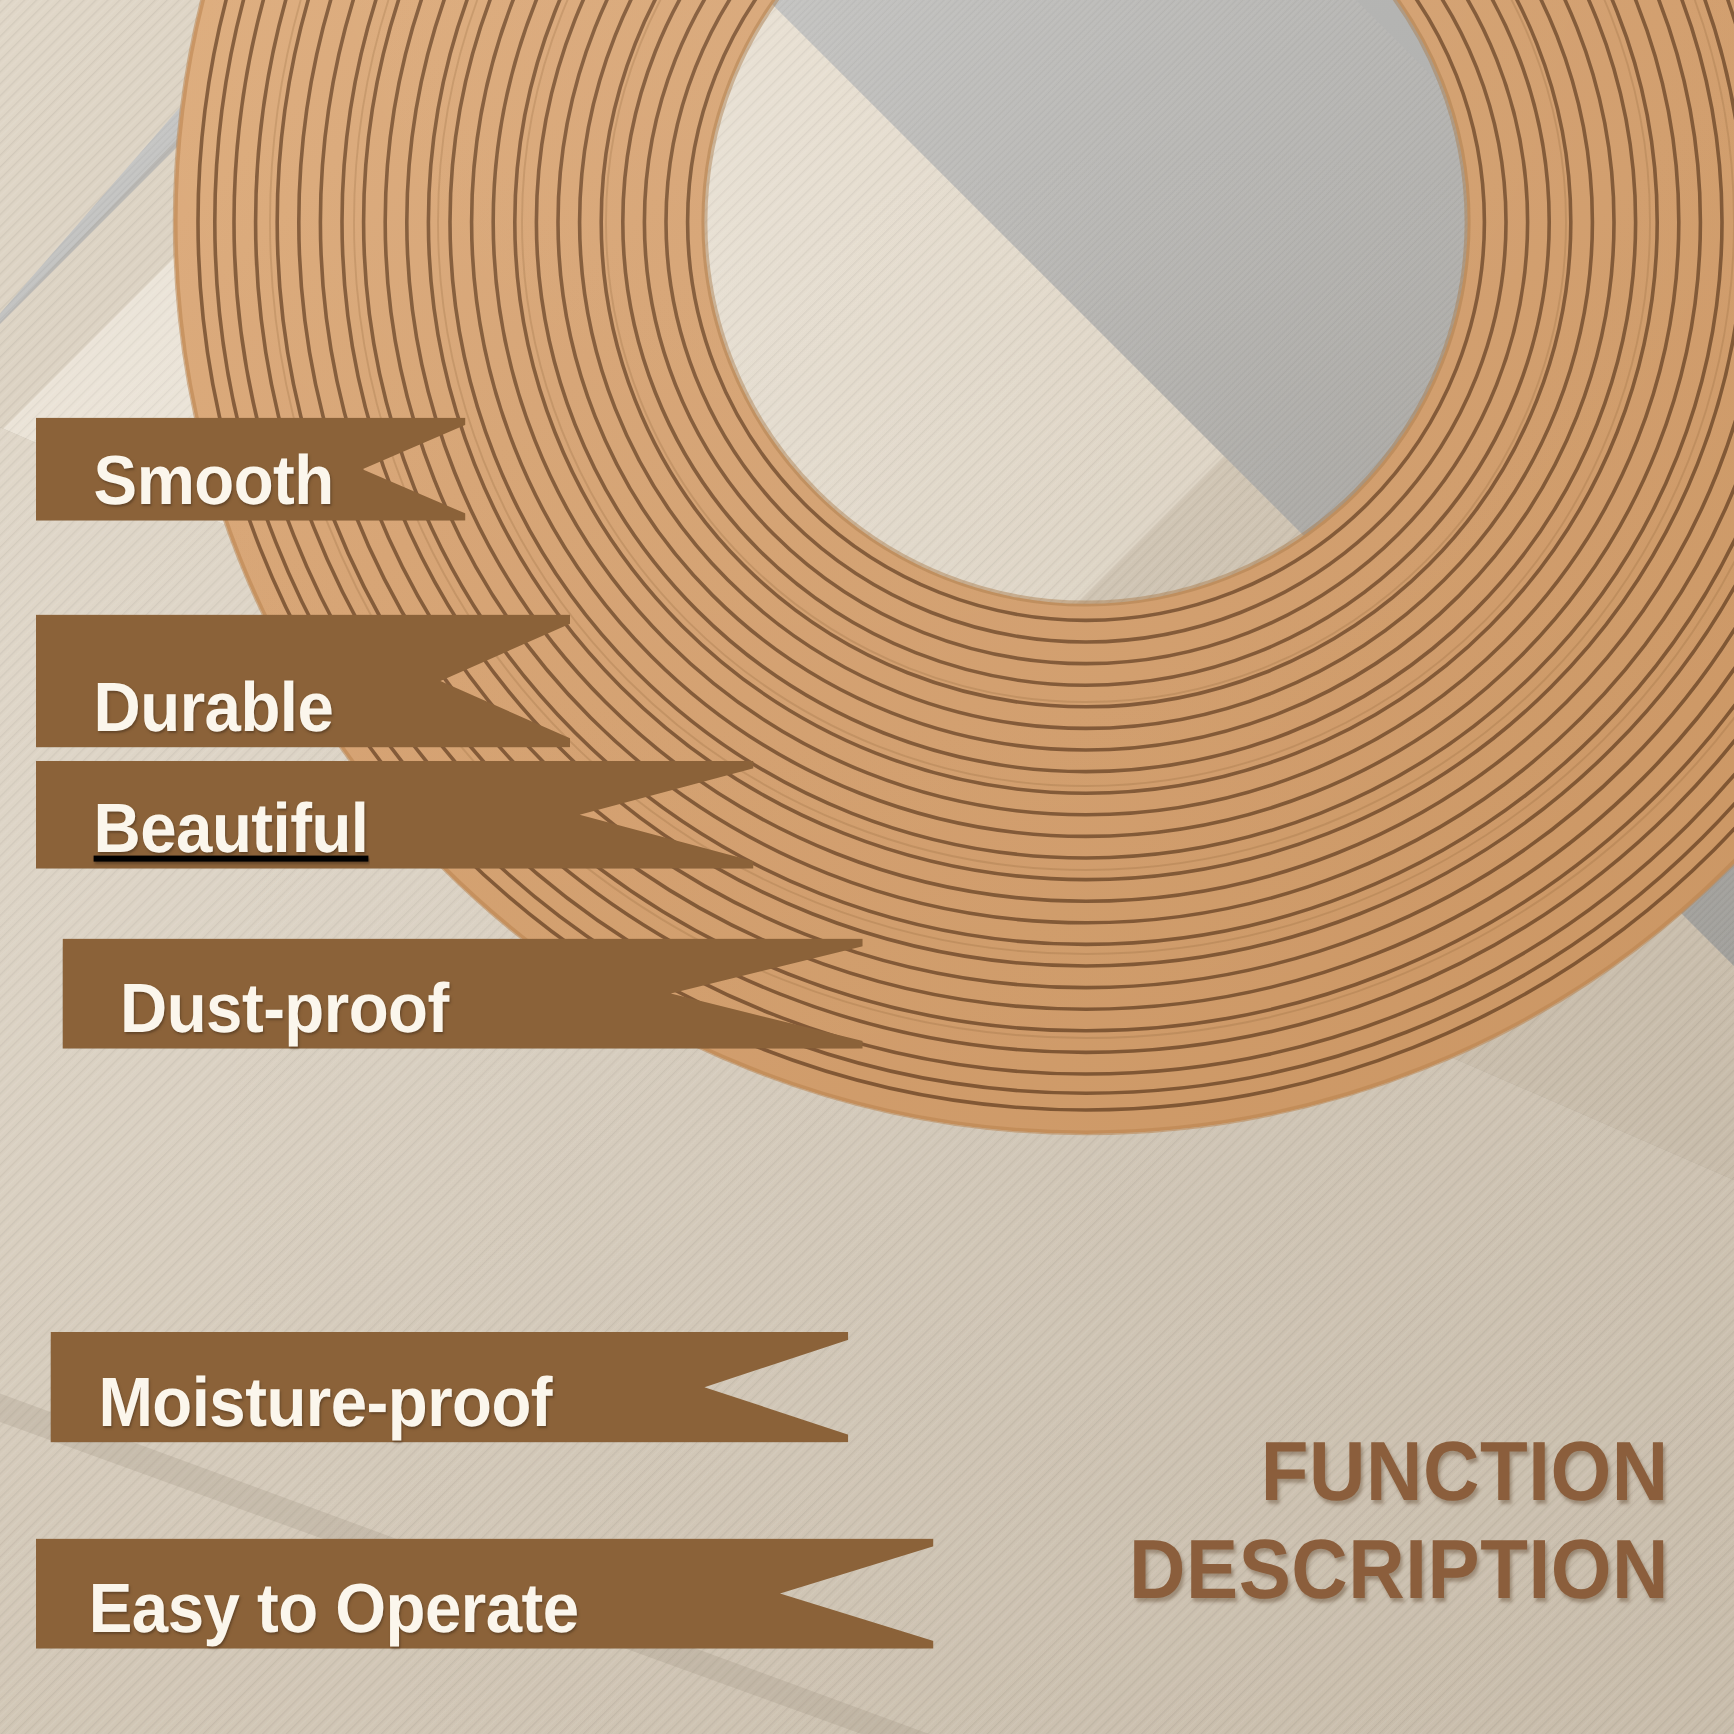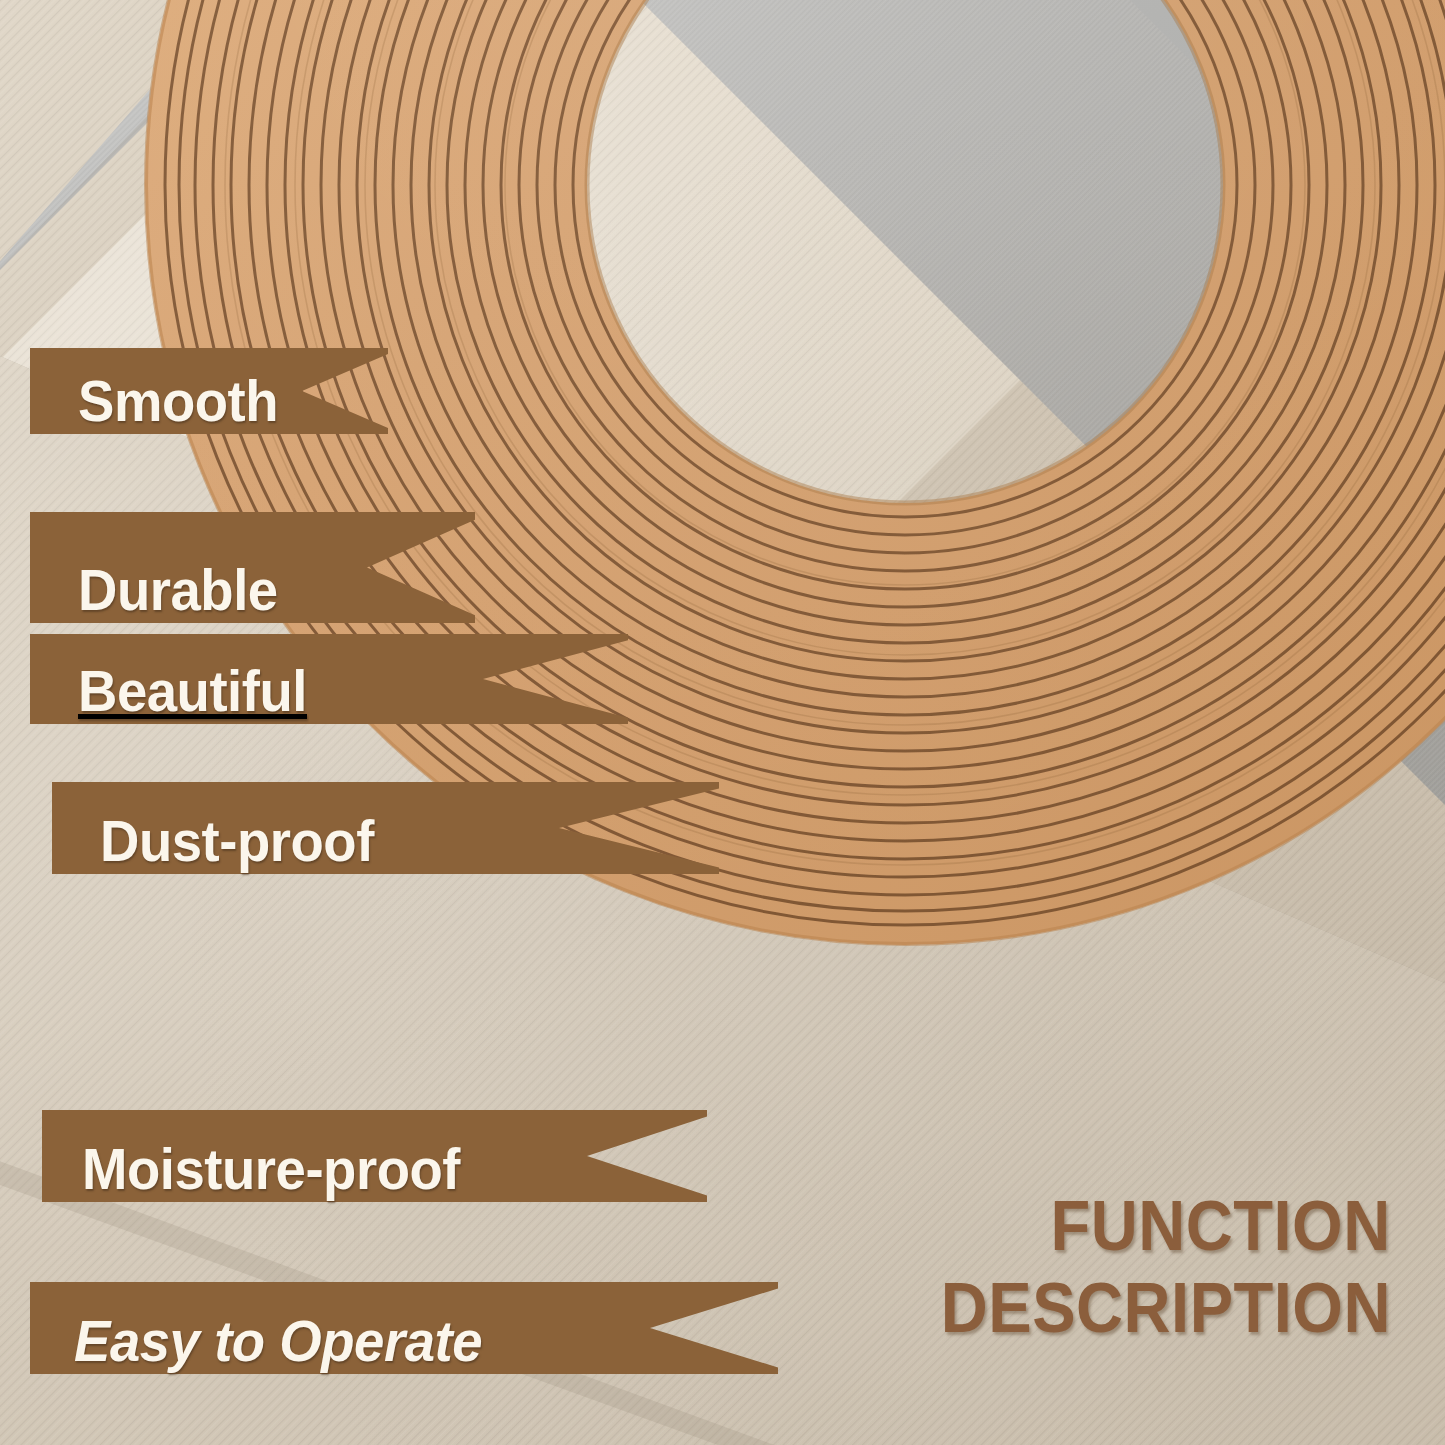--- a/index.html
+++ b/index.html
@@ -255,21 +255,21 @@
       <div class="plate" style="clip-path: polygon(0% 0%, 100% 0%, 100% 7%, 76.012% 50%, 100% 93%, 100% 100%, 0% 100%);"></div>
       <span class="label" style="font-size: 58px; margin-left: 48px;">Dust-proof</span>
     </div>
 
 
     <div class="ribbon" style="left: 30px; top: 1110px; width: 665px; height: 92px; margin-left: 12px;">
       <div class="plate" style="clip-path: polygon(0% 0%, 100% 0%, 100% 7%, 81.955% 50%, 100% 93%, 100% 100%, 0% 100%);"></div>
       <span class="label" style="font-size: 58px; margin-left: 40px;">Moisture-proof</span>
     </div>
 
-    <div class="ribbon" style="left: 30px; top: 1282px; width: 748px; height: 92px; font-style: italic;">
+    <div class="ribbon" style="left: 30px; top: 1282px; width: 748px; height: 92px;">
       <div class="plate" style="clip-path: polygon(0% 0%, 100% 0%, 100% 7%, 82.888% 50%, 100% 93%, 100% 100%, 0% 100%);"></div>
       <span class="label" style="font-size: 58px; margin-left: 44px;">Easy to Operate</span>
     </div>
 
   </div>
 
   <div id="title-layer">
     <div class="fn-title fn-l1">FUNCTION</div>
     <div class="fn-title fn-l2">DESCRIPTION</div>
   </div>

